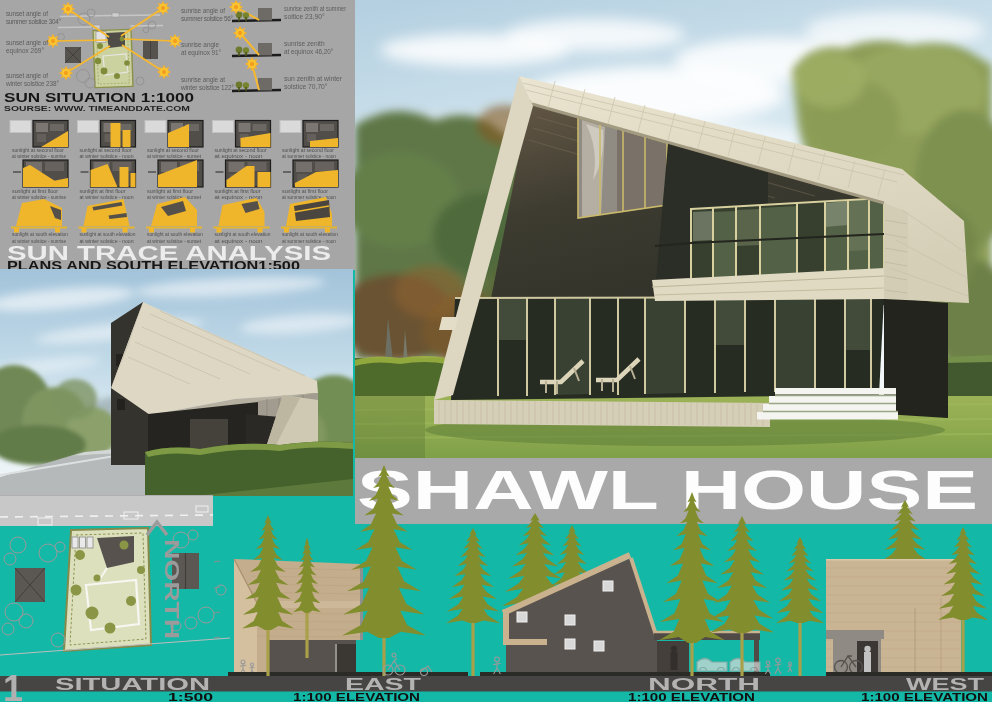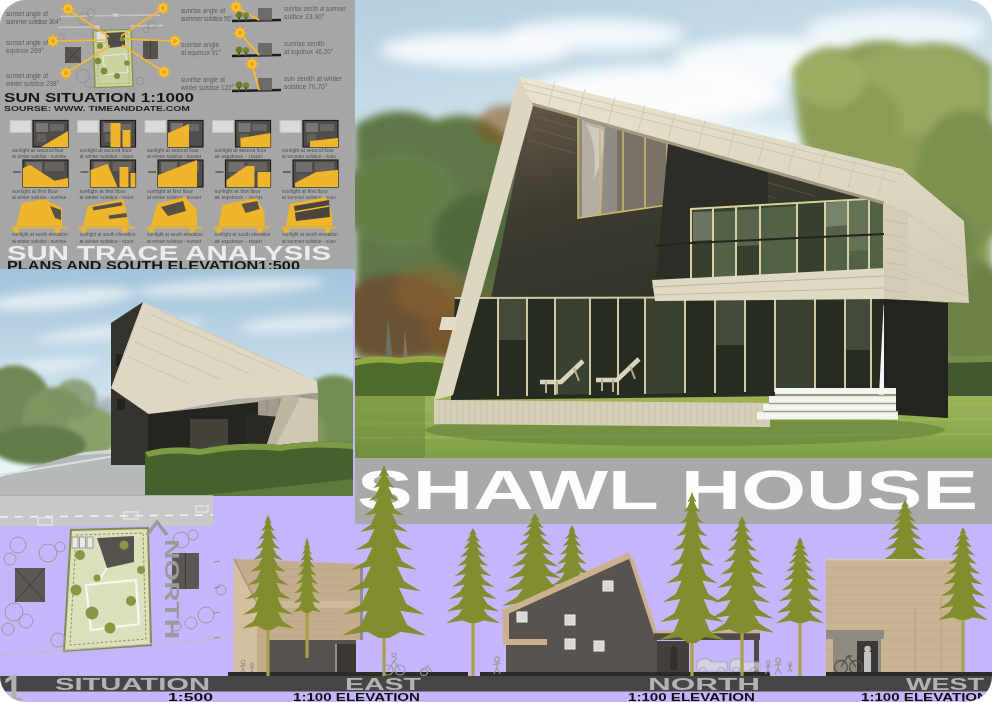--- a/index.html
+++ b/index.html
@@ -1,16 +1,16 @@
 <!DOCTYPE html>
 <html><head>
 <meta charset="utf-8">
 <style>
   html,body{margin:0;padding:0;background:#ffffff;}
-  #board{position:relative;width:992px;height:702px;overflow:hidden;background:#c4b5fd;font-family:"Liberation Sans",sans-serif;border-radius:26px;}
+  #board{position:relative;width:992px;height:702px;overflow:hidden;background:#14b8a6;font-family:"Liberation Sans",sans-serif;}
   #board svg{display:block;}
   .abs{position:absolute;}
 </style>
 </head>
 <body>
 <div id="board">
 
 <svg class="abs" style="left:0px;top:0px" width="355" height="270" viewBox="0 0 355 270">
   <rect x="0" y="0" width="355" height="270" fill="#a6a6a6"></rect>
   <defs>

